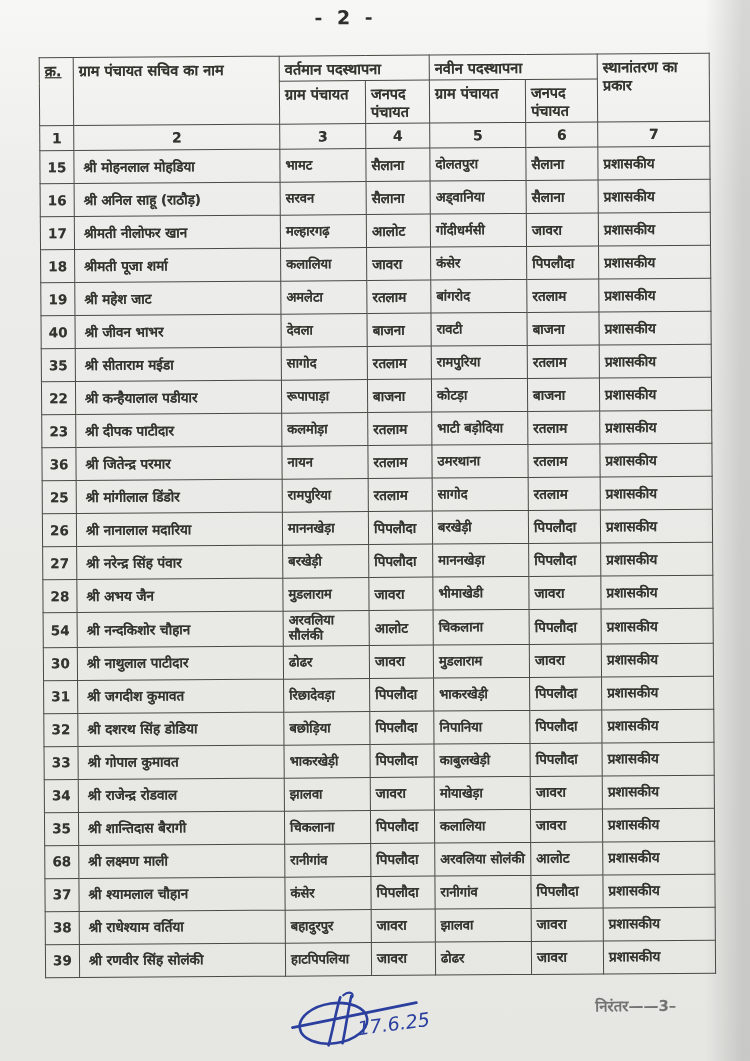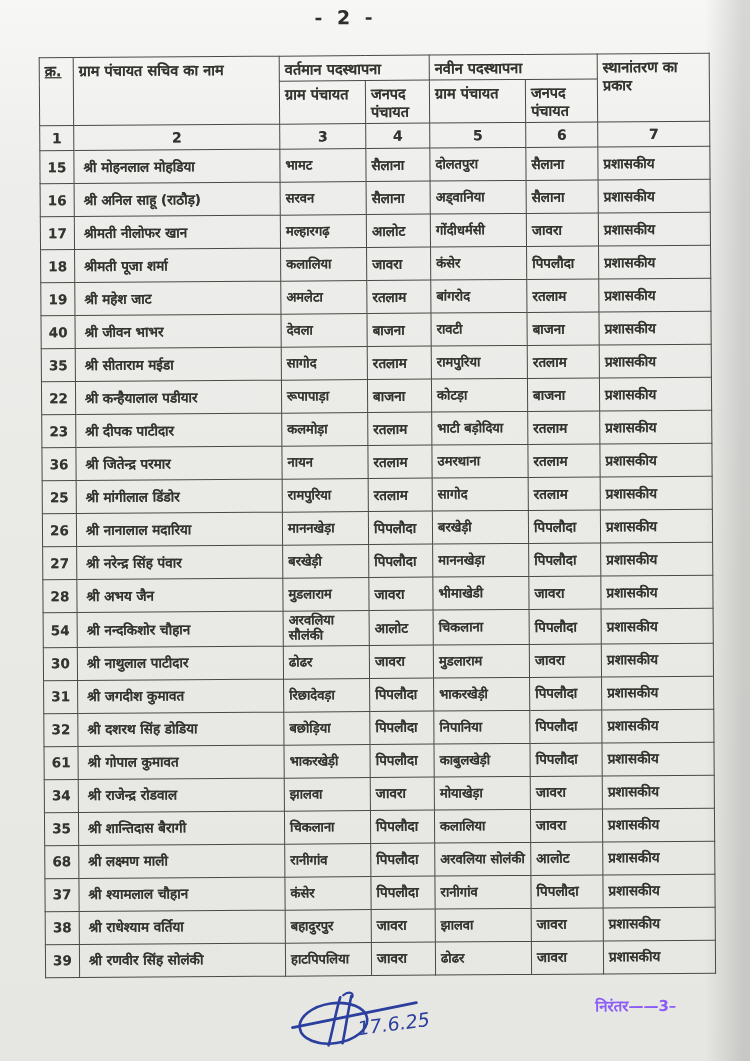--- a/index.html
+++ b/index.html
@@ -87,21 +87,21 @@
   }
   .signature {
     position: absolute;
     left: 285px; top: 2px;
   }
   .continuation {
     position: absolute;
     left: 592px; top: 12px;
     font-size: 15px;
     font-weight: 700;
-    color: #8b5cf6;
+    color: #737373;
   }
 </style>
 </head>
 <body>
 
 <div class="sheet">
 
   <div class="page-number">- 2 -</div>
 
   <table class="transfer-table">
@@ -295,21 +295,21 @@
         <tr>
           <td class="c-sn">32</td>
           <td class="c-name">श्री दशरथ सिंह डोडिया</td>
           <td class="c-current_gp">बछोड़िया</td>
           <td class="c-current_janpad">पिपलौदा</td>
           <td class="c-new_gp">निपानिया</td>
           <td class="c-new_janpad">पिपलौदा</td>
           <td class="c-type">प्रशासकीय</td>
         </tr>
         <tr>
-          <td class="c-sn">61</td>
+          <td class="c-sn">33</td>
           <td class="c-name">श्री गोपाल कुमावत</td>
           <td class="c-current_gp">भाकरखेड़ी</td>
           <td class="c-current_janpad">पिपलौदा</td>
           <td class="c-new_gp">काबुलखेड़ी</td>
           <td class="c-new_janpad">पिपलौदा</td>
           <td class="c-type">प्रशासकीय</td>
         </tr>
         <tr>
           <td class="c-sn">34</td>
           <td class="c-name">श्री राजेन्द्र रोडवाल</td>

